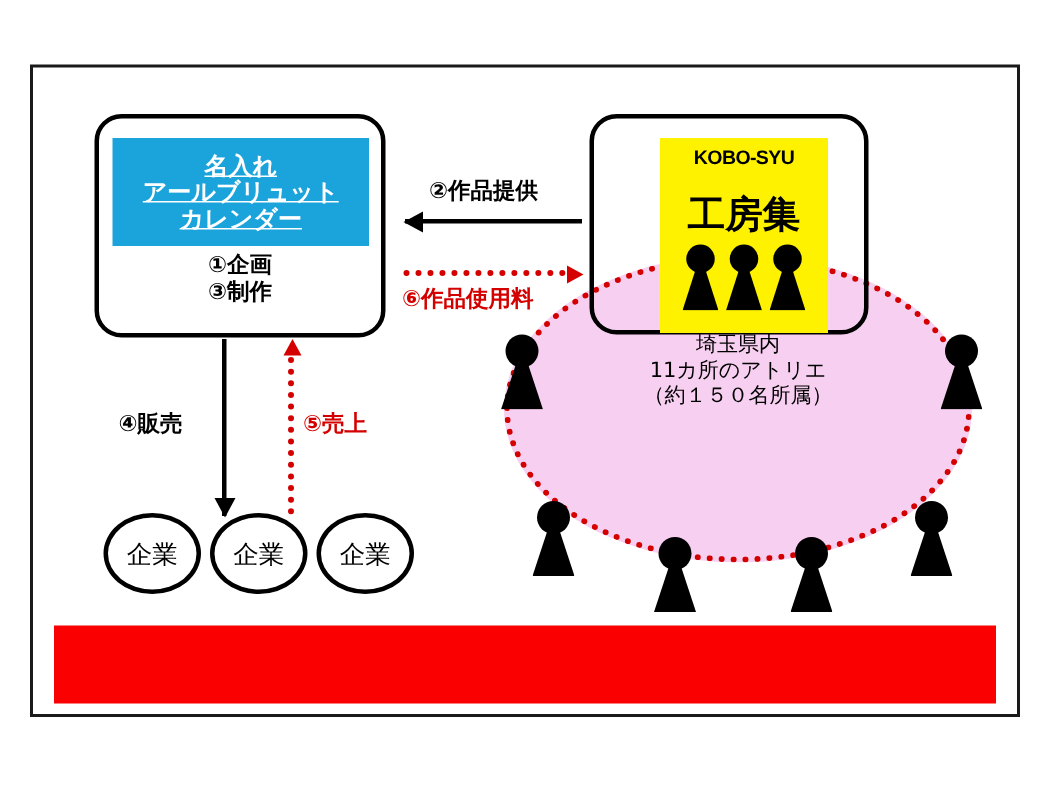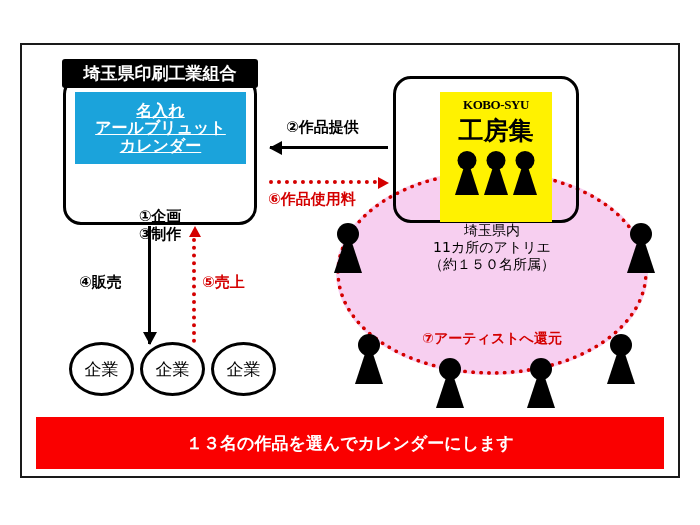--- a/index.html
+++ b/index.html
@@ -101,52 +101,51 @@
   }
 
   
   #left-steps {
     position: absolute;
     left: 63px; top: 168px;
     width: 194px;
     text-align: center;
     z-index: 10;
     line-height: 1.18;
-    margin-top: 40px;
   }
   #left-steps .sline {
     font-size: 15px;
     font-weight: 700;
     white-space: nowrap;
   }
 
   
   #kobo-box {
     position: absolute;
     left: 440px; top: 92px;
     width: 112px; height: 130px;
     background: #FFF200;
     z-index: 10;
     display: flex;
     flex-direction: column;
     align-items: center;
   }
   #kobo-romaji {
-    font-family: Liberation Serif, serif;
+    font-family: Liberation Sans, sans-serif;
     font-size: 13px;
     font-weight: 700;
     letter-spacing: -0.4px;
     margin-top: 5px;
     white-space: nowrap;
   }
   #kobo-kanji {
     font-size: 25px;
     font-weight: 700;
     letter-spacing: 0px;
-    margin-top: 1px;
+    margin-top: 14px;
     white-space: nowrap;
   }
   #kobo-figs {
     display: flex;
     gap: 5px;
     margin-top: 4px;
   }
 
   
   .person {
@@ -313,21 +312,20 @@
 </style>
 </head>
 <body>
 
 <div id="stage">
 
   <div class="outer-frame"></div>
 
   <div class="org-box" id="org-box-left"></div>
 
-  <div class="banner" id="banner-left">埼玉県印刷工業組合</div>
 
   <div id="product-box">
     <div class="pline">名入れ</div>
     <div class="pline">アールブリュット</div>
     <div class="pline">カレンダー</div>
   </div>
 
   <div id="left-steps">
     <div class="sline">①企画</div>
     <div class="sline">③制作</div>
@@ -356,21 +354,20 @@
   </div>
 
   <div id="atelier-ellipse"></div>
 
   <div id="atelier-text">
     <div class="aline">埼玉県内</div>
     <div class="aline">11カ所のアトリエ</div>
     <div class="aline">（約１５０名所属）</div>
   </div>
 
-  <div id="atelier-note">⑦アーティストへ還元</div>
 
   <span class="person" style="left:334px;top:223px;position:absolute;width:28px;height:50px;z-index:9;">
     <span class="head" style="width:22px;height:22px;"></span>
     <span class="body" style="top:16px;width:28px;height:34px;clip-path:polygon(40% 0,60% 0,100% 100%,0 100%);"></span>
   </span>
   <span class="person" style="left:627px;top:223px;position:absolute;width:28px;height:50px;z-index:9;">
     <span class="head" style="width:22px;height:22px;"></span>
     <span class="body" style="top:16px;width:28px;height:34px;clip-path:polygon(40% 0,60% 0,100% 100%,0 100%);"></span>
   </span>
   <span class="person" style="left:355px;top:334px;position:absolute;width:28px;height:50px;z-index:9;">
@@ -400,16 +397,15 @@
   <div class="flow-label" style="left:79px;top:273px;">④販売</div>
 
   <div class="arrow-v-red" style="left:192px;top:238px;height:105px;"></div>
   <div class="flow-label red" style="left:202px;top:273px;">⑤売上</div>
 
   <div class="company" style="left:69px;top:342px;width:65px;height:54px;">企業</div>
   <div class="company" style="left:140px;top:342px;width:65px;height:54px;">企業</div>
   <div class="company" style="left:211px;top:342px;width:65px;height:54px;">企業</div>
 
   <div id="bottom-banner">
-    <div class="bline">１３名の作品を選んでカレンダーにします</div>
   </div>
 
 </div>
 
 </body></html>

